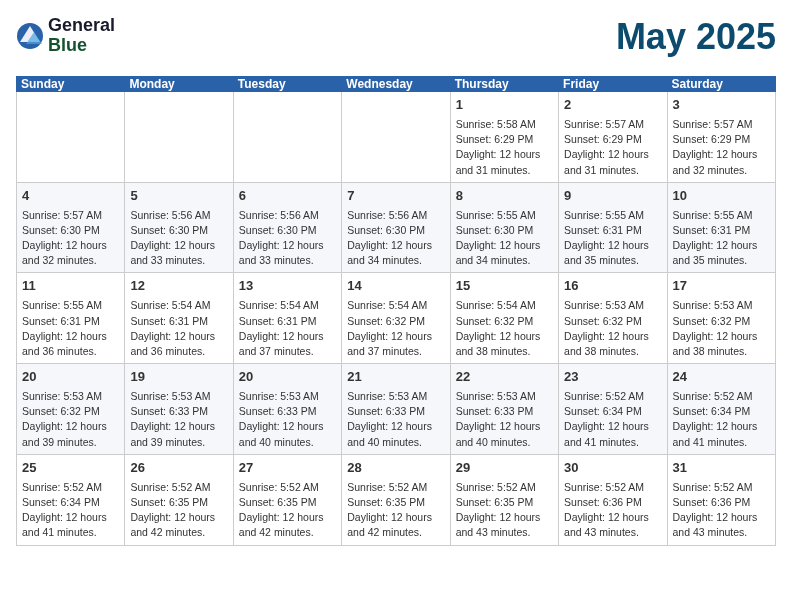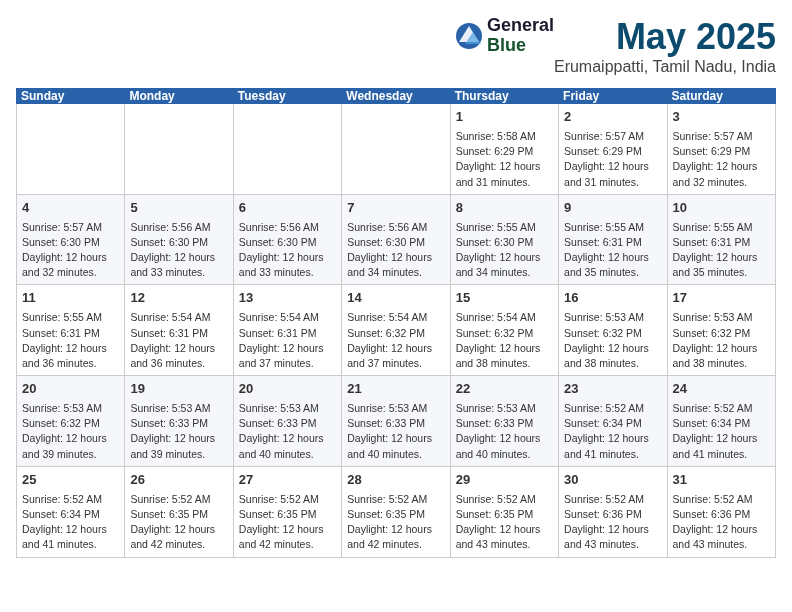--- a/index.html
+++ b/index.html
@@ -5,23 +5,23 @@
     * { box-sizing: border-box; margin: 0; padding: 0; }
     body {
       font-family: Arial, sans-serif;
       background: #fff;
       width: 792px;
       min-height: 612px;
       padding: 16px;
     }
     .header {
       display: flex;
-      justify-content: flex-end;
+      justify-content: space-between;
       align-items: flex-start;
-      margin-bottom: 12px;
+      margin-bottom: 18px;
     }
     .logo {
       display: flex;
       align-items: center;
     }
     .logo-text {
       display: flex;
       flex-direction: column;
       font-weight: bold;
       font-size: 18px;
@@ -100,21 +100,20 @@
       <polygon points="14,4 24,20 4,20" fill="#fff" opacity="0.9"></polygon>
       <polygon points="18,10 26,22 10,22" fill="#4fa3e0" opacity="0.7"></polygon>
     </svg>
     <div class="logo-text">
       <span class="logo-general">General</span>
       <span class="logo-blue">Blue</span>
     </div>
   </div>
   <div class="title-block">
     <h1>May 2025</h1>
-    <h2>Erumaippatti, Tamil Nadu, India</h2>
   </div>
 </div>
 
 <table>
   <thead>
     <tr>
     <th>Sunday</th>
         <th>Monday</th>
         <th>Tuesday</th>
         <th>Wednesday</th>

